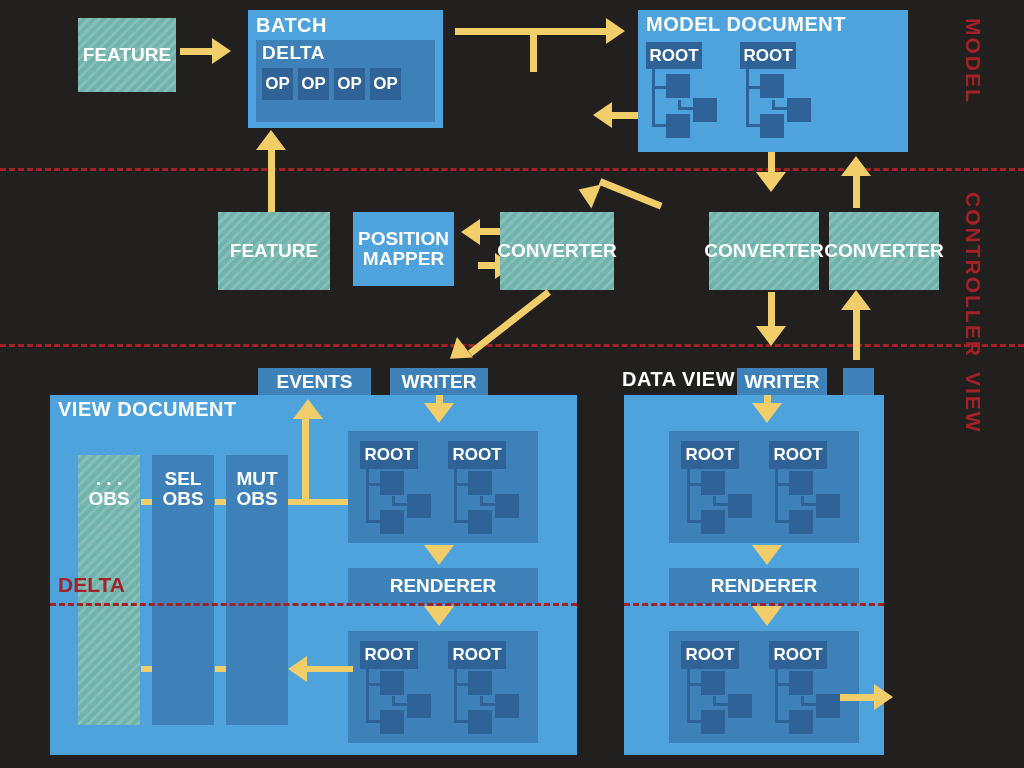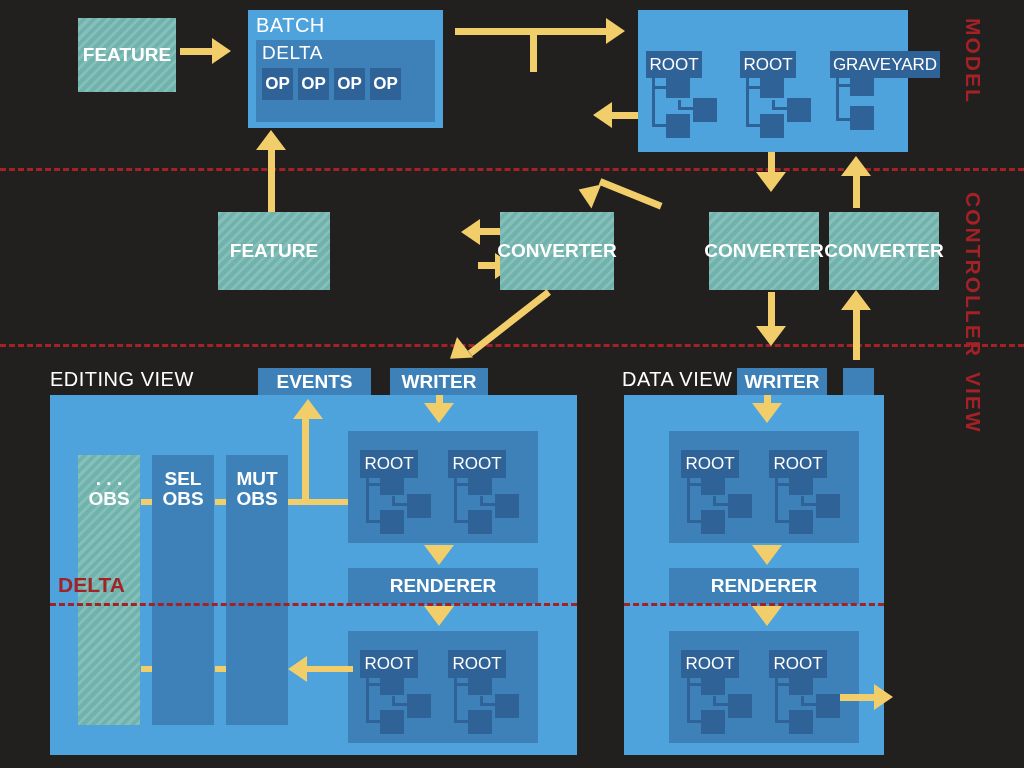--- a/index.html
+++ b/index.html
@@ -1,21 +1,21 @@
 <!DOCTYPE html>
 <html><head>
 <meta charset="utf-8">
 <style>
   html,body{margin:0;padding:0;background:#221f1f;}
   body{width:1024px;height:768px;overflow:hidden;
        font-family:"Liberation Sans","DejaVu Sans",sans-serif;}
   #stage{position:relative;width:1024px;height:768px;background:#221f1f;}
 
   .box{position:absolute;box-sizing:border-box;}
-  .lbl{position:absolute;color:#fff;font-weight:normal;letter-spacing:.5px;
+  .lbl{position:absolute;color:#fff;font-weight:bold;letter-spacing:.5px;
        white-space:nowrap;text-transform:uppercase;text-align:center;}
 
   
   .lightblue{background:#4FA3DC;}
   .midblue{background:#3E80B8;}
   .darkblue{background:#2F6296;}
 
   
   .hatch{
     background-color:#6FB3AC;
@@ -34,22 +34,22 @@
 
   .side-label{position:absolute;color:#A32226;font-weight:bold;
               font-size:21px;letter-spacing:2px;
               transform:rotate(90deg);transform-origin:left top;
               white-space:nowrap;}
 
   
   .tree{position:absolute;}
   .node{position:absolute;background:#2F6296;}
   .conn{position:absolute;background:#2F6296;}
-  .roottag{position:absolute;background:#2F6296;color:#fff;font-weight:normal;
-           display:flex;align-items:center;justify-content:center;margin-top:9px;}
+  .roottag{position:absolute;background:#2F6296;color:#fff;font-weight:bold;
+           display:flex;align-items:center;justify-content:center;}
 
   .treepanel{position:absolute;background:#3E80B8;}
 
   
   .arrow{position:absolute;}
   .shaft{position:absolute;background:#F2CE6B;}
   .head{position:absolute;width:0;height:0;}
   .head-r{border-top:13px solid transparent;border-bottom:13px solid transparent;
           border-left:19px solid #F2CE6B;}
   .head-l{border-top:13px solid transparent;border-bottom:13px solid transparent;
@@ -97,20 +97,21 @@
     <div class="shaft" style="left:530px;top:32px;width:7px;height:40px"></div>
   </div>
 
 
   <div class="arrow">
     <div class="shaft" style="left:612px;top:112px;width:26px;height:7px"></div>
     <div class="head head-l" style="left:593px;top:102px"></div>
   </div>
 
   <div class="box lightblue" style="left:638px;top:10px;width:270px;height:142px">
+    <div class="lbl" style="left:8px;top:3px;font-size:20px">MODEL DOCUMENT</div>
 
     <div class="tree" style="left:8px;top:32px;width:78px;height:104px">
       <div class="roottag" style="left:0;top:0;width:56px;height:27px;font-size:17px">ROOT</div>
       <div class="conn" style="left:6px;top:27px;width:3px;height:58px"></div>
       <div class="conn" style="left:6px;top:44px;width:16px;height:3px"></div>
       <div class="conn" style="left:6px;top:82px;width:16px;height:3px"></div>
       <div class="conn" style="left:32px;top:58px;width:3px;height:10px"></div>
       <div class="conn" style="left:32px;top:65px;width:18px;height:3px"></div>
       <div class="node" style="left:20px;top:32px;width:24px;height:24px"></div>
       <div class="node" style="left:47px;top:56px;width:24px;height:24px"></div>
@@ -122,37 +123,34 @@
       <div class="conn" style="left:6px;top:27px;width:3px;height:58px"></div>
       <div class="conn" style="left:6px;top:44px;width:16px;height:3px"></div>
       <div class="conn" style="left:6px;top:82px;width:16px;height:3px"></div>
       <div class="conn" style="left:32px;top:58px;width:3px;height:10px"></div>
       <div class="conn" style="left:32px;top:65px;width:18px;height:3px"></div>
       <div class="node" style="left:20px;top:32px;width:24px;height:24px"></div>
       <div class="node" style="left:47px;top:56px;width:24px;height:24px"></div>
       <div class="node" style="left:20px;top:72px;width:24px;height:24px"></div>
     </div>
 
-    <div class="tree" style="left:192px;top:32px;width:78px;height:104px">
-      <div class="roottag" style="left:0;top:0;width:110px;height:27px;font-size:17px">GRAVEYARD</div>
-      <div class="conn" style="left:6px;top:27px;width:3px;height:52px"></div>
-      <div class="conn" style="left:6px;top:42px;width:16px;height:3px"></div>
-      <div class="conn" style="left:6px;top:76px;width:16px;height:3px"></div>
-      <div class="node" style="left:20px;top:30px;width:24px;height:24px"></div>
-      <div class="node" style="left:20px;top:64px;width:24px;height:24px"></div>
-    </div>
   </div>
 
   <div class="arrow">
     <div class="shaft" style="left:268px;top:148px;width:7px;height:72px"></div>
     <div class="head head-u" style="left:256px;top:130px"></div>
   </div>
 
   <div class="box hatch tbox" style="left:218px;top:212px;width:112px;height:78px;font-size:19px">FEATURE</div>
 
+  <div class="box lightblue tbox" style="left:353px;top:212px;width:101px;height:74px;font-size:19px;flex-direction:column">
+
+    <span>POSITION</span>
+    <span>MAPPER</span>
+  </div>
 
   <div class="arrow">
     <div class="shaft" style="left:478px;top:228px;width:22px;height:7px"></div>
     <div class="head head-l" style="left:461px;top:219px"></div>
   </div>
   <div class="arrow">
     <div class="shaft" style="left:478px;top:262px;width:22px;height:7px"></div>
     <div class="head head-r" style="left:495px;top:253px"></div>
   </div>
 
@@ -185,26 +183,26 @@
   <div class="arrow">
     <div class="shaft" style="left:768px;top:292px;width:7px;height:38px"></div>
     <div class="head head-d" style="left:756px;top:326px"></div>
   </div>
 
   <div class="arrow">
     <div class="shaft" style="left:853px;top:308px;width:7px;height:52px"></div>
     <div class="head head-u" style="left:841px;top:290px"></div>
   </div>
 
-  <div class="lbl" style="left:50px;top:368px;font-size:20px">EDITING VIEW</div>
 
   <div class="box midblue tbox" style="left:258px;top:368px;width:113px;height:27px;font-size:19px">EVENTS</div>
   <div class="box midblue tbox" style="left:390px;top:368px;width:98px;height:27px;font-size:19px">WRITER</div>
 
   <div class="box lightblue" style="left:50px;top:395px;width:527px;height:360px">
+    <div class="lbl" style="left:8px;top:3px;font-size:20px">VIEW DOCUMENT</div>
 
     <div class="box hatch" style="left:28px;top:60px;width:62px;height:270px">
       <div class="tbox" style="position:absolute;left:0;top:6px;width:62px;height:56px;font-size:19px;flex-direction:column">
         <span>. . .</span>
         <span>OBS</span>
       </div>
     </div>
     <div class="box midblue" style="left:102px;top:60px;width:62px;height:270px">
       <div class="tbox" style="position:absolute;left:0;top:6px;width:62px;height:56px;font-size:19px;flex-direction:column">
         <span>SEL</span>

